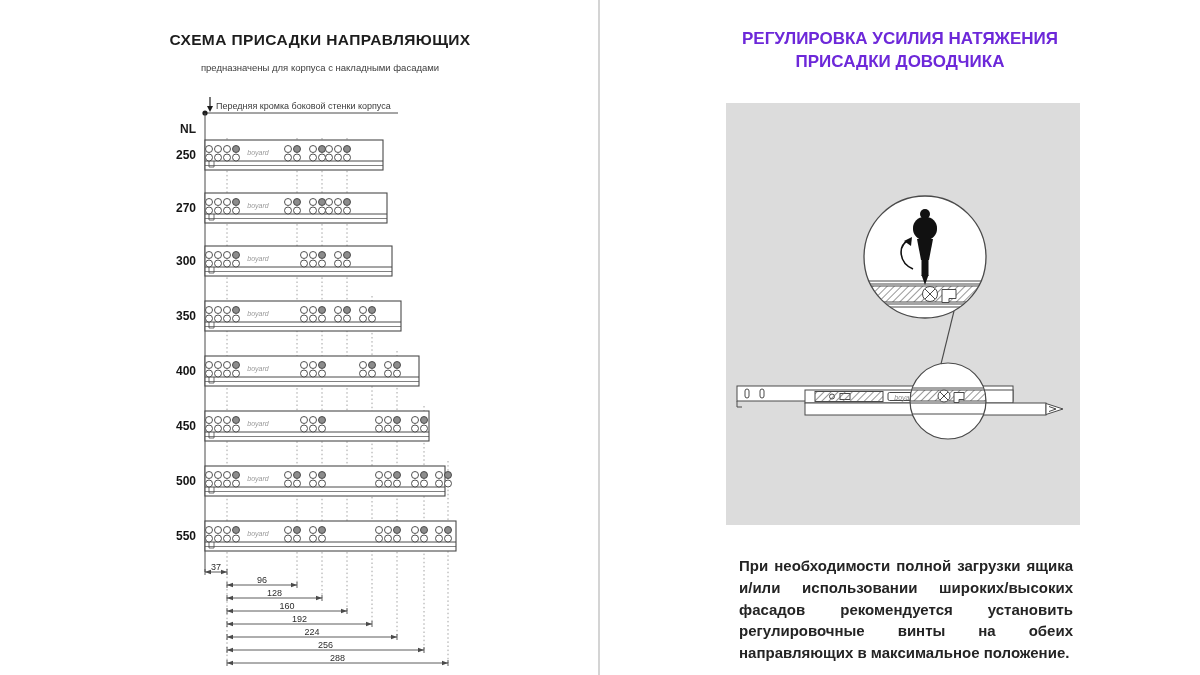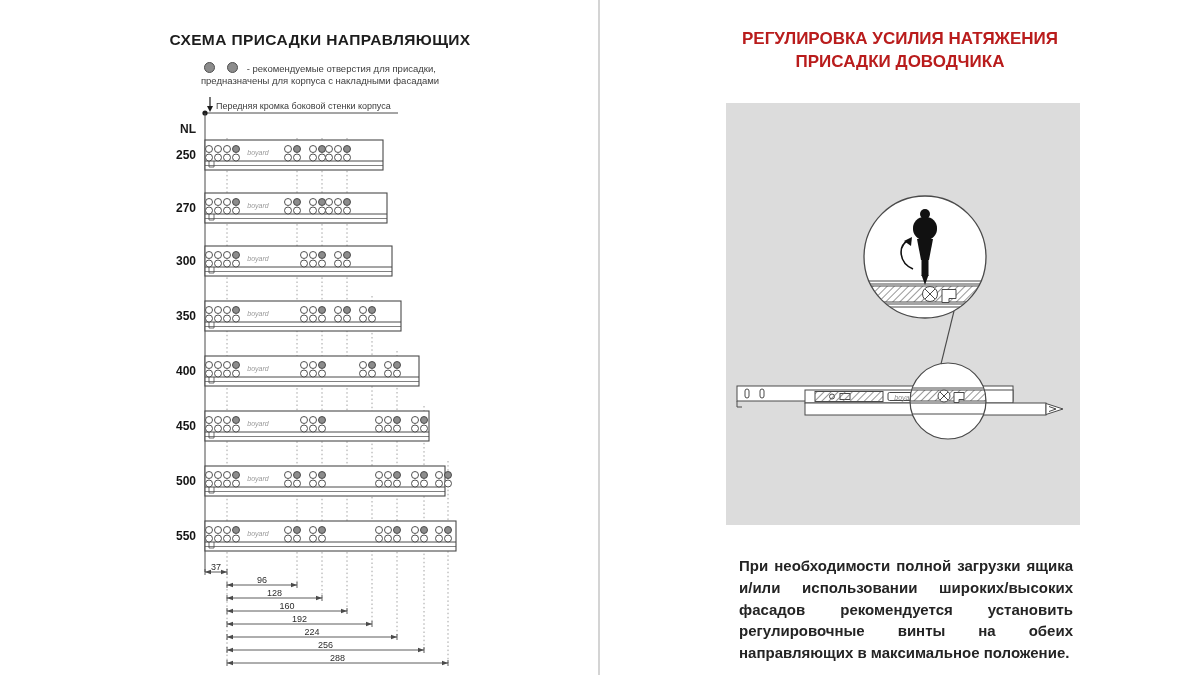--- a/index.html
+++ b/index.html
@@ -10,40 +10,36 @@
   .left-panel{left:0;}
   .right-panel{left:600px;}
   .left-title{position:absolute;top:31px;left:120px;width:400px;text-align:center;
         font-size:15.5px;font-weight:bold;letter-spacing:.4px;color:#1d1d1d;}
   .legend{position:absolute;top:62px;left:90px;width:460px;text-align:center;
         font-size:9.5px;line-height:1.3;color:#3d3d3d;}
   .legend .dot{display:inline-block;width:9px;height:9px;border-radius:50%;
         background:#8c8c8c;border:1px solid #4f4f4f;vertical-align:-1px;}
   .legend .dot.d2{margin-left:12px;margin-right:6px;}
   .right-title{position:absolute;top:28px;left:50px;width:500px;text-align:center;
-        font-size:17px;font-weight:bold;line-height:1.35;color:#b91c1c;}
+        font-size:17px;font-weight:bold;line-height:1.35;color:#6d28d9;}
   .right-title span{display:block;}
   .gray-box{position:absolute;left:126px;top:103px;width:354px;height:422px;background:#dcdcdc;}
   .instruction{position:absolute;left:139px;top:555px;width:334px;text-align:justify;
         font-size:15px;line-height:1.45;color:#242424;font-weight:bold;}
   svg.layer{position:absolute;left:0;top:0;width:600px;height:675px;}
 </style>
 </head>
 <body>
 
 <div class="page">
   <div class="divider"></div>
 
   <div class="left-panel">
     <div class="left-title">СХЕМА ПРИСАДКИ НАПРАВЛЯЮЩИХ</div>
     <div class="legend">
-      <div>
-        <span class="dot"></span><span class="dot d2"></span>
-        <span>- рекомендуемые отверстия для присадки,</span>
-      </div>
       <div>предназначены для корпуса с накладными фасадами</div>
     </div>
 
     <svg id="left-svg" class="layer" viewBox="0 0 600 675">
       <text x="196" y="133" text-anchor="end" font-size="12" font-weight="bold" fill="#1a1a1a">NL</text>
       <text x="216" y="109" font-size="9" fill="#3a3a3a">Передняя кромка боковой стенки корпуса</text>
     <line x1="205" y1="113" x2="398" y2="113" stroke="#4a4a4a" stroke-width="1"></line>
         <circle cx="205" cy="113" r="2.6" fill="#1c1c1c"></circle>
         <line x1="205" y1="113" x2="205" y2="572" stroke="#4a4a4a" stroke-width="1"></line>
         <line x1="210" y1="97" x2="210" y2="107" stroke="#1c1c1c" stroke-width="1.2"></line>

